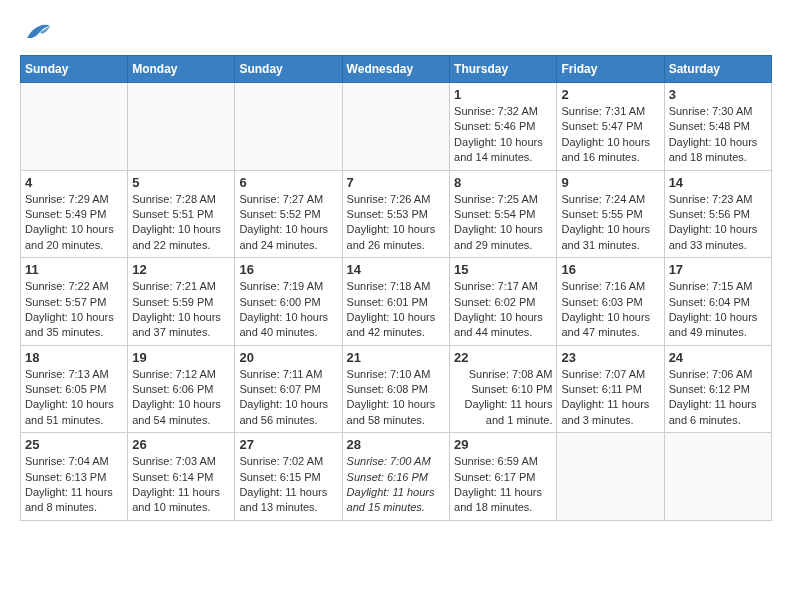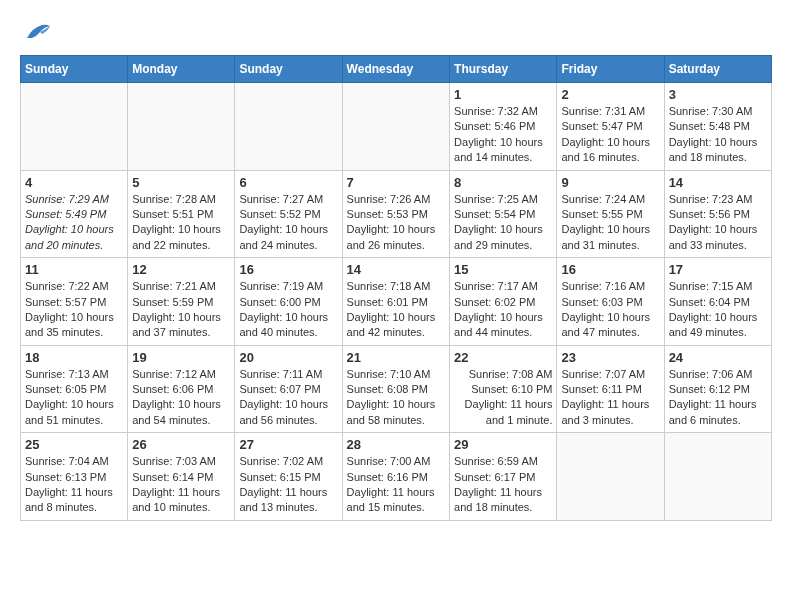--- a/index.html
+++ b/index.html
@@ -143,21 +143,21 @@
           <span class="day-num">3</span>
           <div class="day-info" style="white-space: pre-line;">Sunrise: 7:30 AM
 Sunset: 5:48 PM
 Daylight: 10 hours
 and 18 minutes.</div>
         </td>
       </tr>
       <tr>
         <td>
           <span class="day-num">4</span>
-          <div class="day-info" style="white-space: pre-line; font-style: italic;">Sunrise: 7:29 AM
+          <div class="day-info" style="white-space: pre-line;">Sunrise: 7:29 AM
 Sunset: 5:49 PM
 Daylight: 10 hours
 and 20 minutes.</div>
         </td>
         <td>
           <span class="day-num">5</span>
           <div class="day-info" style="white-space: pre-line;">Sunrise: 7:28 AM
 Sunset: 5:51 PM
 Daylight: 10 hours
 and 22 minutes.</div>
@@ -317,21 +317,21 @@
         </td>
         <td>
           <span class="day-num">27</span>
           <div class="day-info" style="white-space: pre-line;">Sunrise: 7:02 AM
 Sunset: 6:15 PM
 Daylight: 11 hours
 and 13 minutes.</div>
         </td>
         <td>
           <span class="day-num">28</span>
-          <div class="day-info" style="white-space: pre-line;">Sunrise: 7:00 AM
+          <div class="day-info" style="white-space: pre-line; font-style: italic;">Sunrise: 7:00 AM
 Sunset: 6:16 PM
 Daylight: 11 hours
 and 15 minutes.</div>
         </td>
         <td>
           <span class="day-num">29</span>
           <div class="day-info" style="white-space: pre-line;">Sunrise: 6:59 AM
 Sunset: 6:17 PM
 Daylight: 11 hours
 and 18 minutes.</div>

